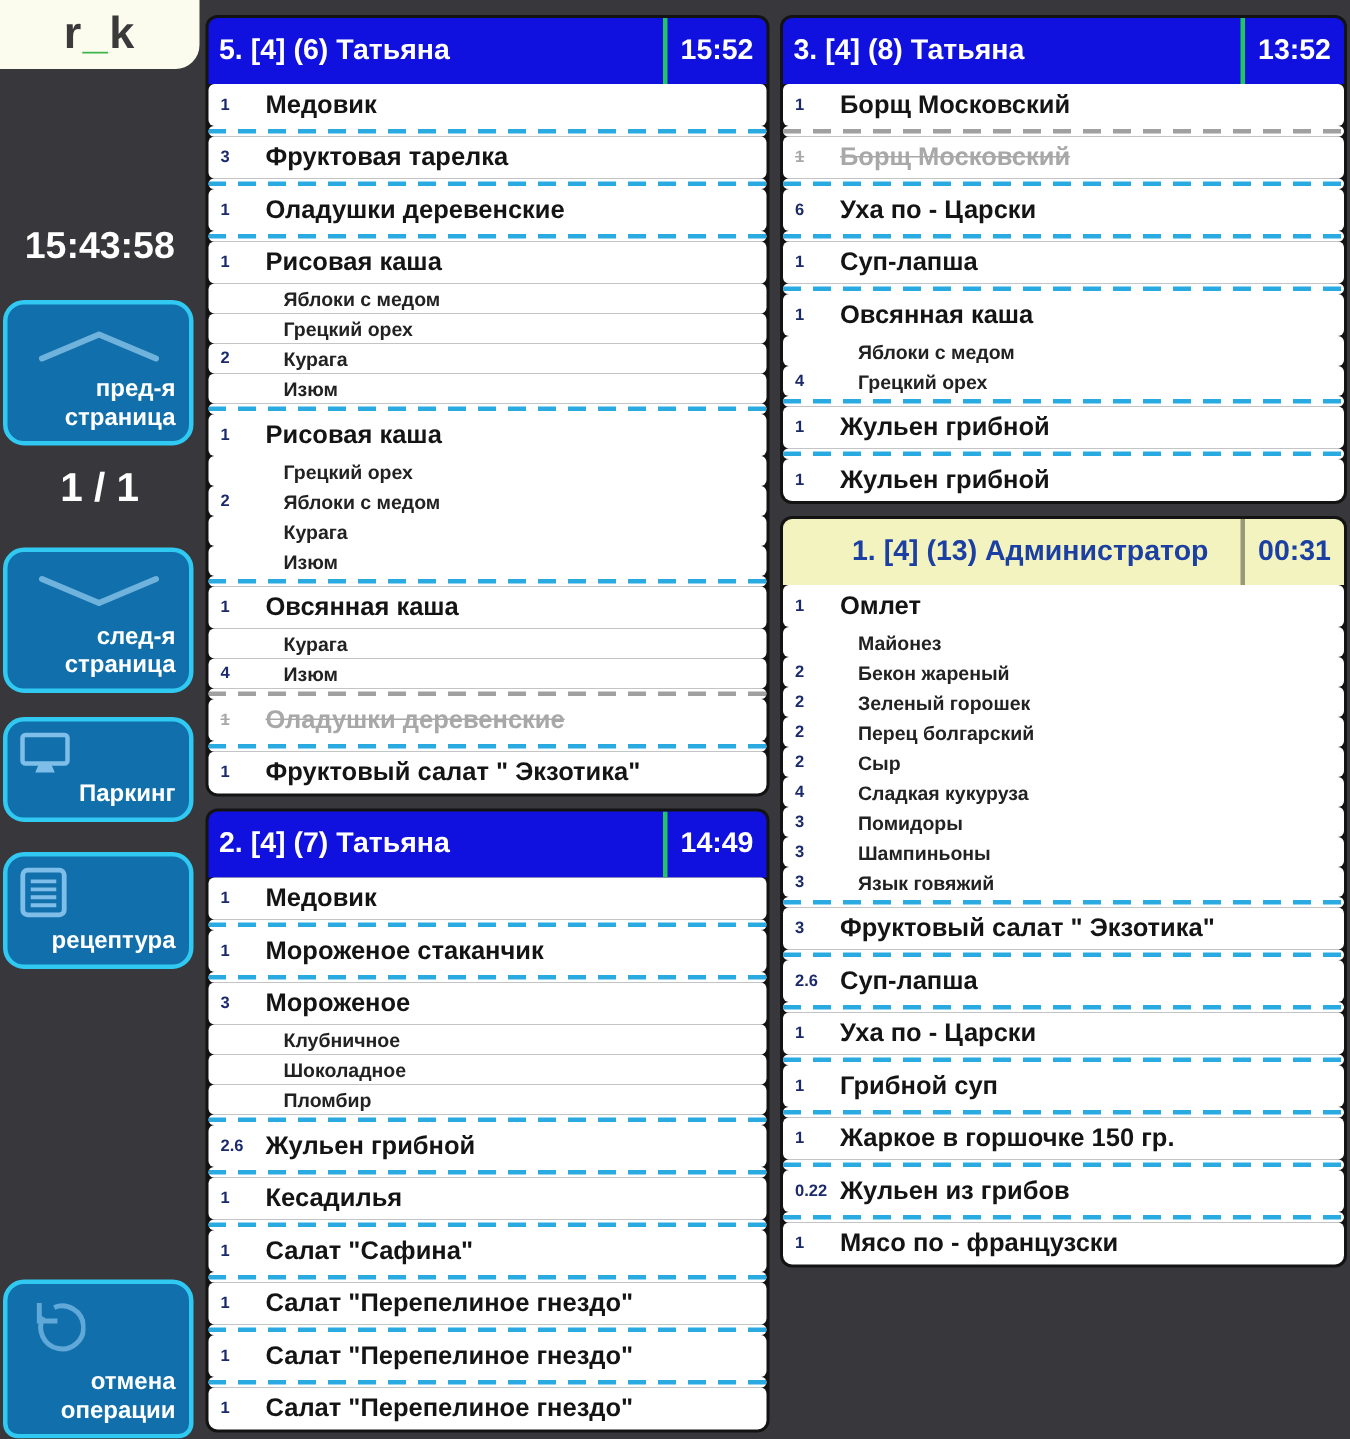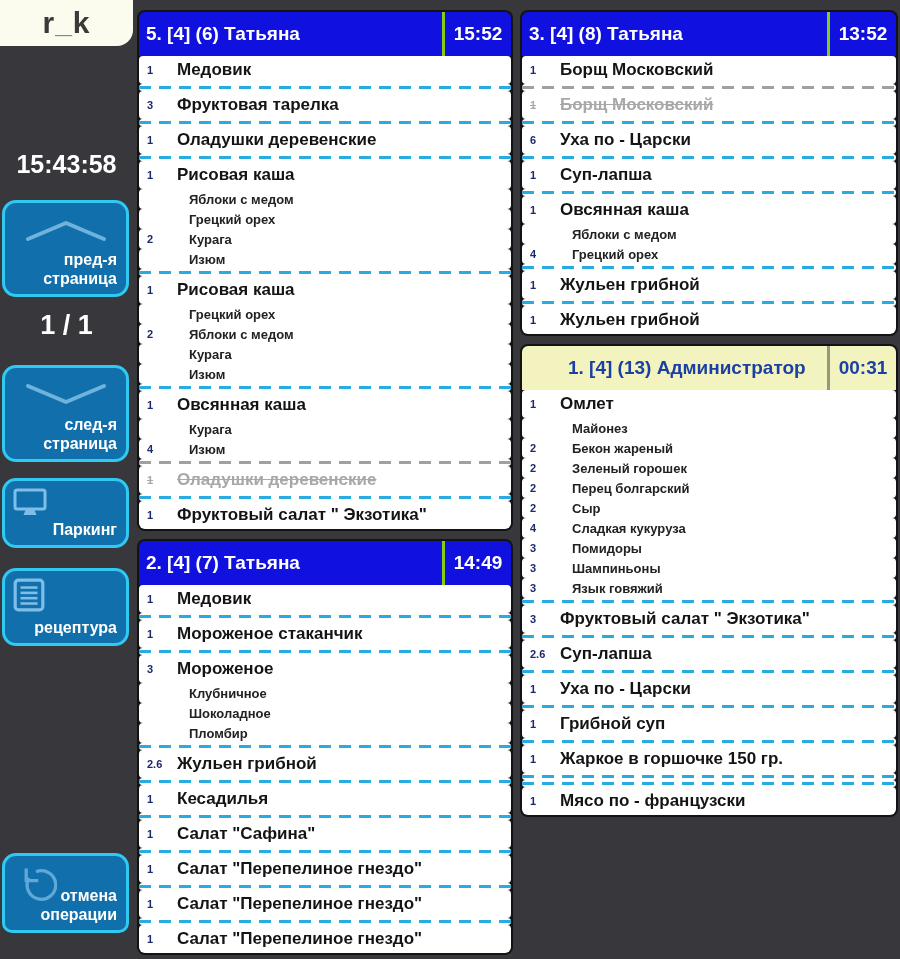--- a/index.html
+++ b/index.html
@@ -23,31 +23,31 @@
     font-weight:bold;font-size:16px;box-sizing:border-box;cursor:pointer;
   }
   .sbtn .lbl{position:absolute;right:9px;bottom:6px;text-align:right;line-height:1.2;white-space:pre-line;}
   .sbtn .ic{position:absolute;left:8px;top:7px;}
   .sbtn .ic.center{left:50%;transform:translateX(-50%);top:12px;}
   .btn-exit{top:52px;height:78px;}
   .btn-prev{top:200px;height:97px;}
   .btn-next{top:365px;height:97px;}
   .btn-parking{top:478px;height:70px;}
   .btn-recipes{top:568px;height:78px;}
-  .btn-cancel{top:853px;height:80px;border-radius:14px 14px 10px 10px;}
+  .btn-cancel{top:853px;height:106px;border-radius:14px 14px 10px 10px;}
   .clock{position:absolute;top:150px;left:0;width:133px;text-align:center;color:#fff;font-size:25px;font-weight:bold;}
   .pageind{position:absolute;top:310px;left:0;width:133px;text-align:center;color:#fff;font-size:27px;font-weight:bold;}
   
   .col{position:absolute;top:10px;}
   .col1{left:137px;width:376px;}
   .col2{left:520px;width:378px;}
   .card{background:#131313;border-radius:8px;padding:2px;margin-bottom:8px;}
   .card-header{height:44px;display:flex;align-items:stretch;border-radius:6px 6px 0 0;font-weight:bold;font-size:19px;overflow:hidden;}
   .card-header .title{flex:1;display:flex;align-items:center;padding-left:7px;white-space:nowrap;}
-  .card-header .htime{width:66px;flex:none;display:flex;align-items:center;justify-content:center;border-left:3px solid #84cc16;}
+  .card-header .htime{width:66px;flex:none;display:flex;align-items:center;justify-content:center;border-left:3px solid #22c55e;}
   .card-header.blue{background:#1111DF;color:#fff;}
   .card-header.yellow{background:#F2F3BE;color:#1C3FA4;padding-left:39px;}
   .card-header.yellow .htime{border-left-color:#98987A;}
   .body > :first-child{border-radius:4px 4px 4px 4px;}
   .body > :last-child{border-radius:4px 4px 6px 6px;}
   .row{display:flex;align-items:center;background:#fff;border-radius:4px;}
   .row.main{height:28px;}
   .row.sub{height:20px;}
   .qty{width:30px;flex:none;padding-left:8px;font-size:11px;font-weight:bold;color:#1B2A6B;}
   .name{font-size:17px;font-weight:bold;color:#141414;white-space:nowrap;}
@@ -392,20 +392,24 @@
         <div class="row main">
           <span class="qty">1</span>
           <span class="name">Грибной суп</span>
         </div>
         <div class="sep cyan"></div>
         <div class="row main">
           <span class="qty">1</span>
           <span class="name">Жаркое в горшочке 150 гр.</span>
         </div>
         <div class="sep cyan"></div>
+        <div class="row main">
+          <span class="qty">0.22</span>
+          <span class="name">Жульен из грибов</span>
+        </div>
         <div class="sep cyan"></div>
         <div class="row main">
           <span class="qty">1</span>
           <span class="name">Мясо по - французски</span>
         </div>
       </div>
     </div>
   </div>
 
 </body></html>

